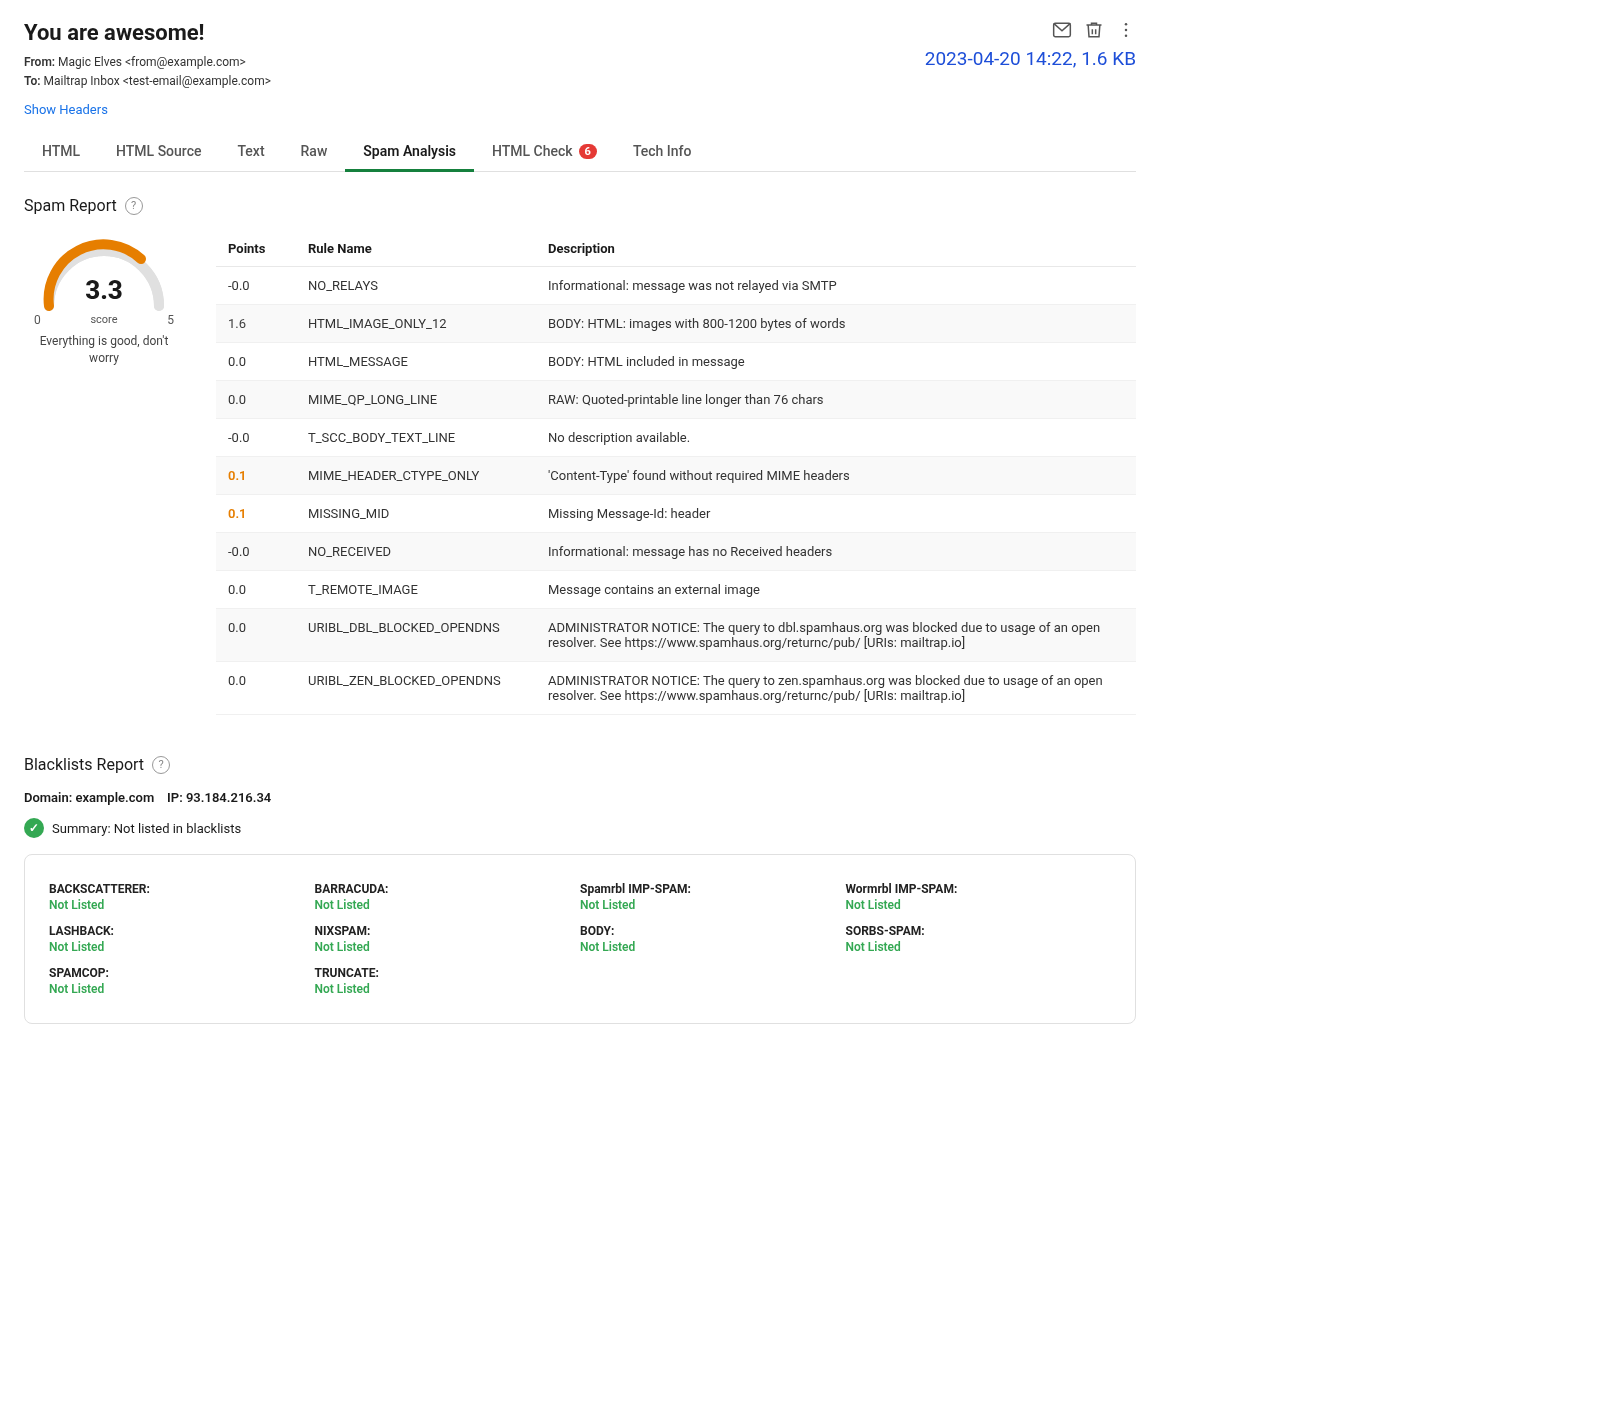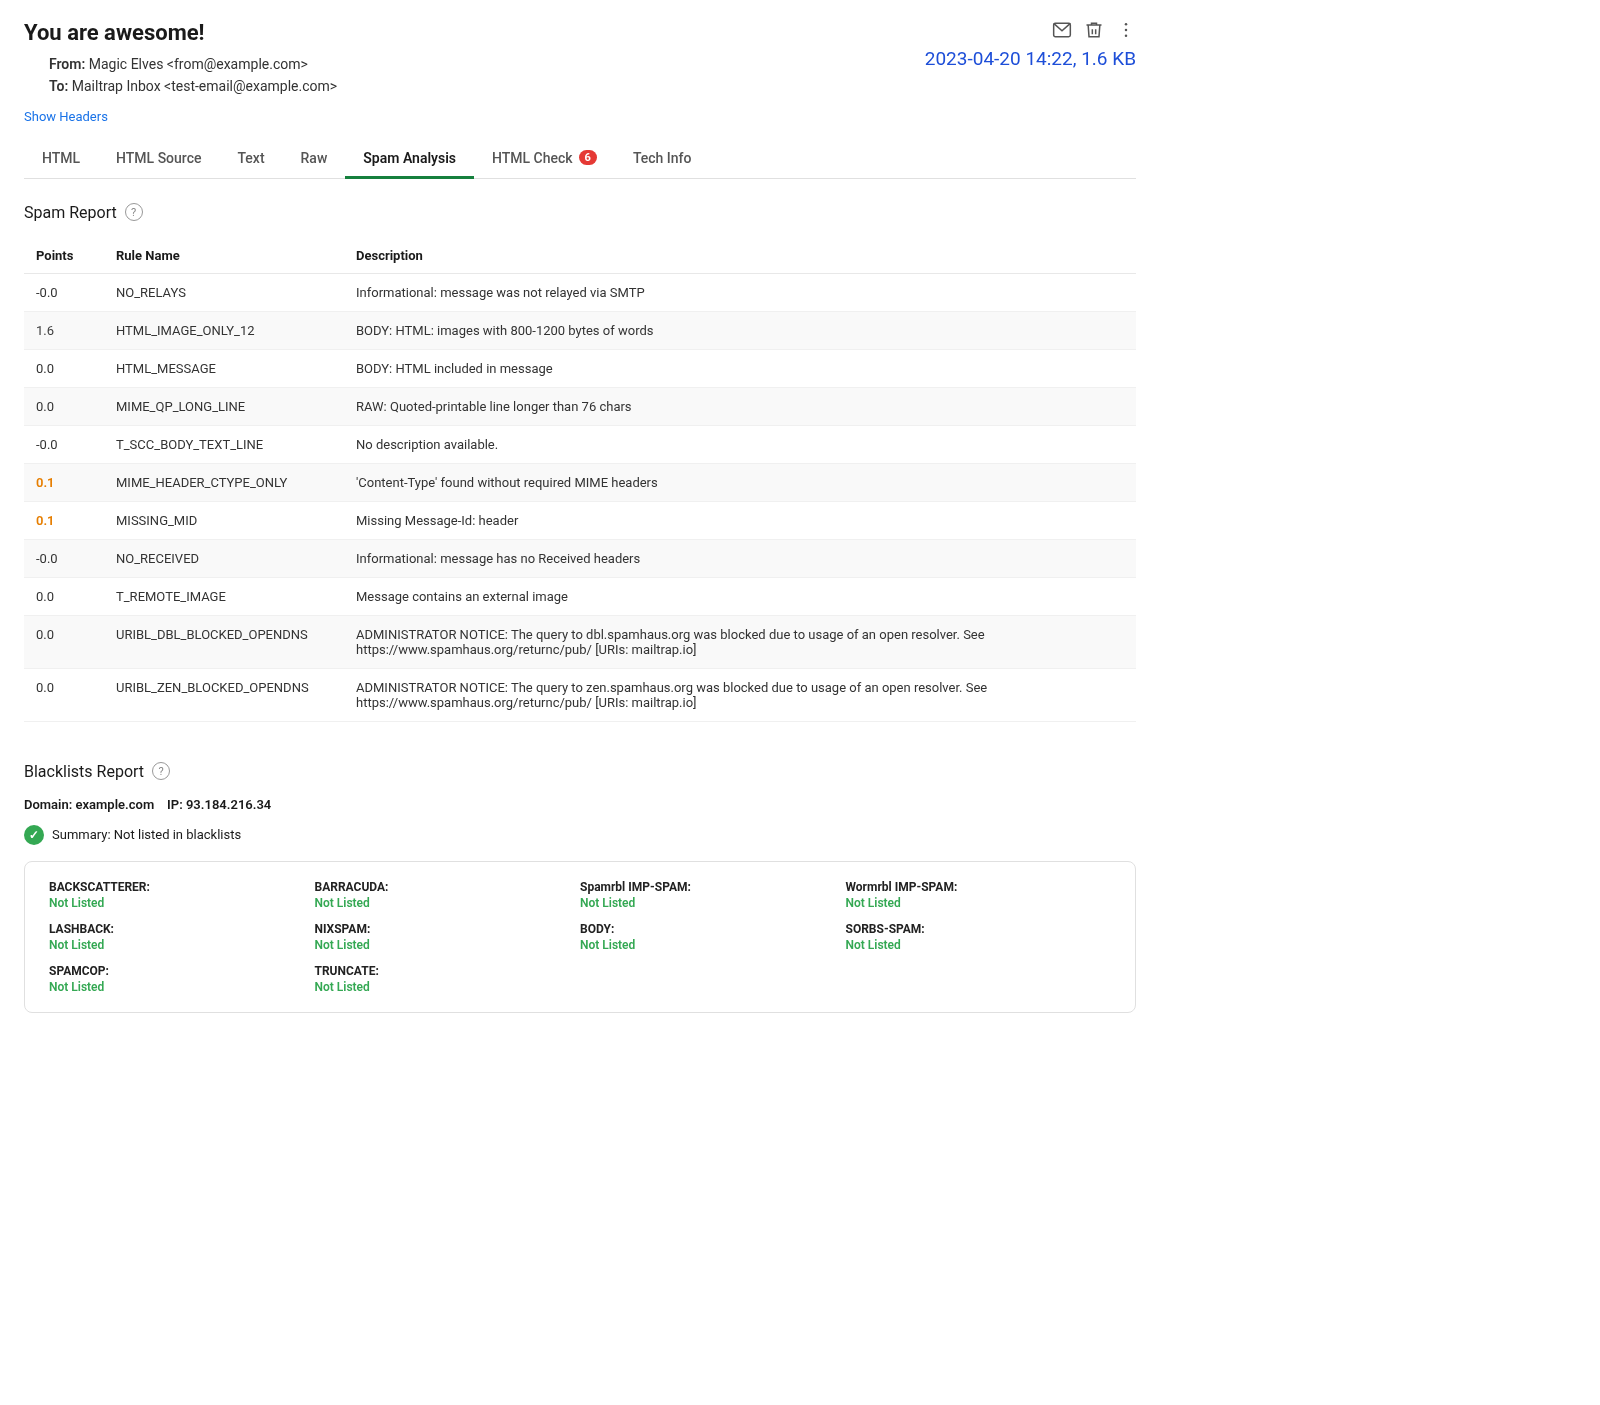--- a/index.html
+++ b/index.html
@@ -19,24 +19,23 @@
       margin-bottom: 10px;
     }
 
     .email-title {
       font-size: 22px;
       font-weight: 700;
       margin-bottom: 8px;
     }
 
     .email-meta {
-      font-size: 14px;
+      font-size: 12px;
       color: #333;
       line-height: 1.6;
-      margin-left: 25px;
     }
 
     .email-meta .label {
       font-weight: 600;
     }
 
     .email-actions {
       display: flex;
       gap: 12px;
       align-items: center;
@@ -226,21 +225,21 @@
     .check-icon::after {
       content: '✓';
       color: #fff;
       font-size: 12px;
       font-weight: 700;
     }
 
     .blacklist-grid {
       border: 1px solid #e0e0e0;
       border-radius: 8px;
-      padding: 18px 24px;
+      padding: 27px 24px;
       display: grid;
       grid-template-columns: repeat(4, 1fr);
       row-gap: 12px;
     }
 
     .blacklist-item {
       display: flex;
       flex-direction: column;
       gap: 2px;
     }
@@ -332,20 +331,38 @@
 </div>
 
 
 <div class="section-title">
   <span>Spam Report</span>
   <span class="help-icon">?</span>
 </div>
 
 <div class="spam-report-container">
 
+  <div class="gauge-container">
+    <svg class="gauge-svg" viewBox="0 0 140 80">
+
+      <path d="M 15 75 A 55 55 0 0 1 125 75" fill="none" stroke="#e0e0e0" stroke-width="10" stroke-linecap="round"></path>
+
+      <path d="M 15 75 A 55 55 0 0 1 125 75" fill="none" stroke="#e0e0e0" stroke-width="10" stroke-linecap="round"></path>
+
+      <path d="M 15 75 A 55 55 0 0 1 107 28" fill="none" stroke="#e67e00" stroke-width="10" stroke-linecap="round"></path>
+
+      <text x="70" y="68" text-anchor="middle" font-size="26" font-weight="800" fill="#1a1a1a">3.3</text>
+    </svg>
+    <div class="gauge-labels">
+      <span>0</span>
+      <span style="font-size:11px;color:#555;">score</span>
+      <span>5</span>
+    </div>
+    <div class="gauge-message">Everything is good, don't worry</div>
+  </div>
 
   <table class="spam-table">
     <thead>
       <tr>
         <th style="width:80px;">Points</th>
         <th style="width:240px;">Rule Name</th>
         <th>Description</th>
       </tr>
     </thead>
     <tbody id="spam-tbody">

